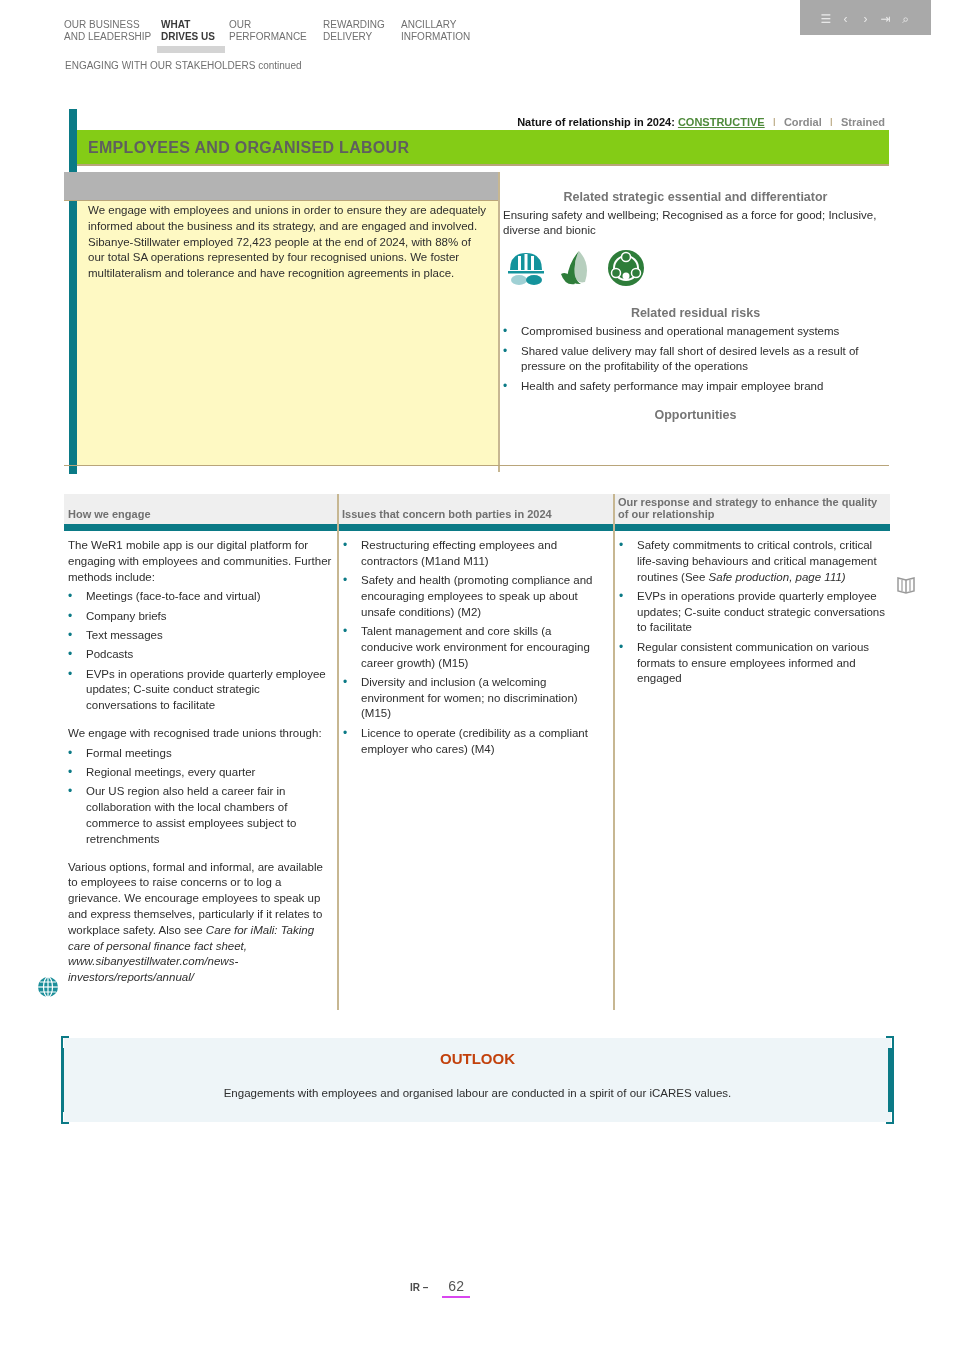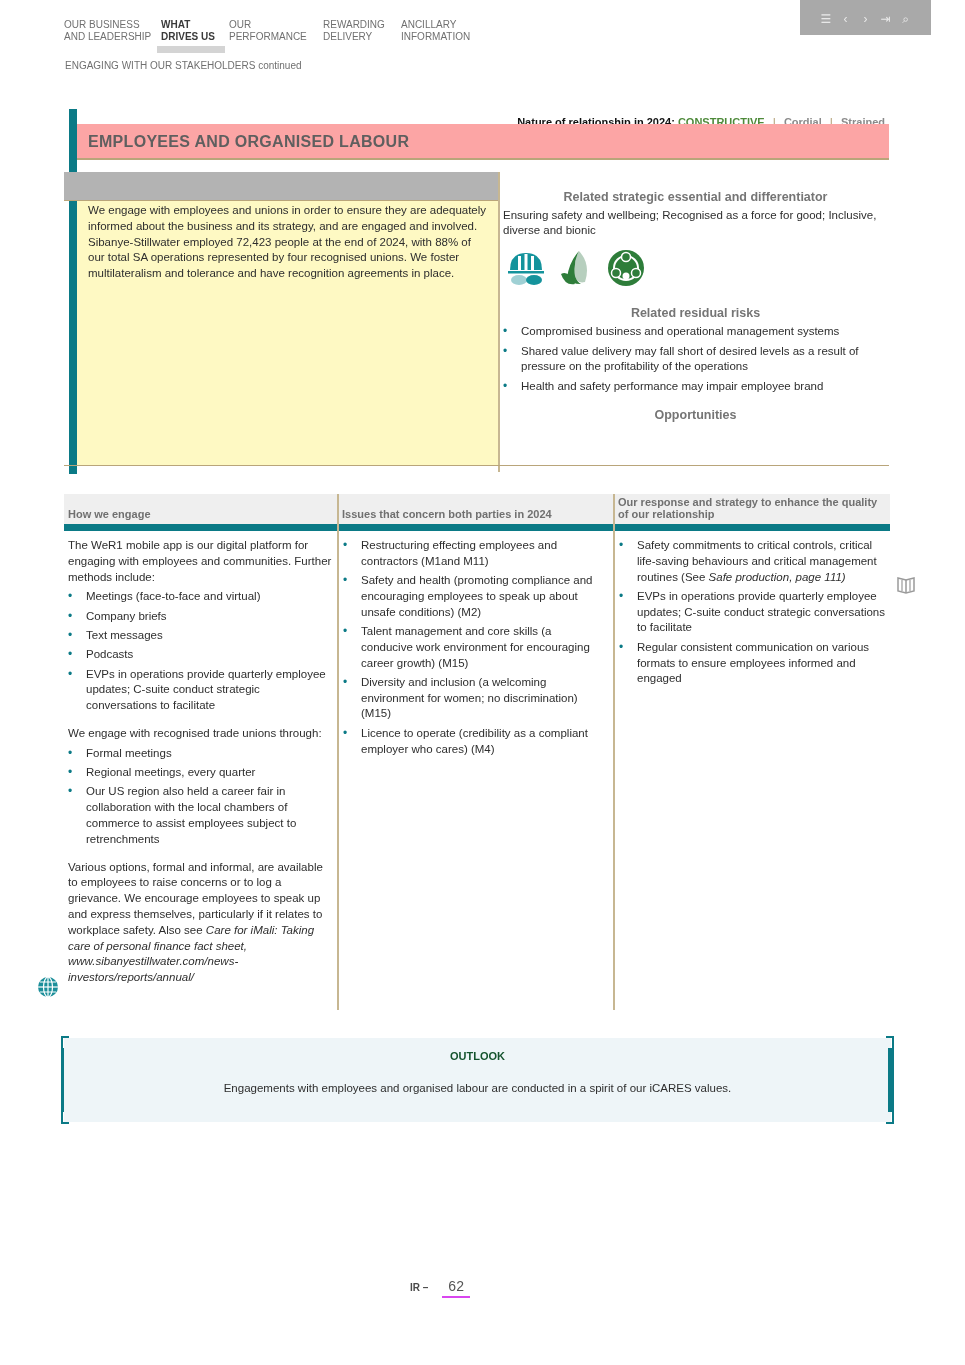--- a/index.html
+++ b/index.html
@@ -18,21 +18,21 @@
 
   .section-label { position: absolute; left: 65px; top: 60px; font-size: 10px; color: #707070; }
 
   
   .card-accent { position: absolute; left: 69px; top: 109px; width: 8px; height: 365px; background: #0b7a86; }
   .nature { position: absolute; right: 80px; top: 116px; font-size: 11px; font-weight: bold; color: #111; white-space: nowrap; }
   .nature .constructive { color: #4e8a3a; text-decoration: underline; }
   .nature .sep { color: #b5a27a; margin: 0 5px; font-weight: normal; }
   .nature .muted { color: #8a8a8a; }
 
-  .title-bar { position: absolute; left: 77px; top: 124px; width: 812px; height: 36px; background: #fca5a5; border-bottom: 2px solid #b9a57a; }
+  .title-bar { position: absolute; left: 77px; top: 130px; width: 812px; height: 36px; background: #84cc16; border-bottom: 2px solid #b9a57a; }
   .title-bar h1 { font-size: 16px; font-weight: bold; color: #5f5f5f; letter-spacing: 0.3px; position: absolute; left: 11px; top: 9px; }
 
   .grey-band { position: absolute; left: 64px; top: 172px; width: 435px; height: 29px; background: #b3b3b3; border-bottom: 1px solid #b9a57a; }
   .left-body { position: absolute; left: 77px; top: 201px; width: 422px; height: 264px; background: #fef9c3; }
   .left-body p { font-size: 11.5px; line-height: 15.8px; color: #2e2e2e; position: absolute; left: 11px; top: 2px; width: 400px; }
   .vline-mid { position: absolute; left: 498px; top: 172px; width: 2px; height: 300px; background: #c7b792; }
   .hline-bottom { position: absolute; left: 64px; top: 465px; width: 825px; height: 1px; background: #b9a57a; }
 
   .right-col { position: absolute; left: 503px; top: 190px; width: 385px; }
   .right-col h2 { font-size: 12.5px; font-weight: bold; color: #757575; margin-bottom: 4px; text-align: center; }
@@ -60,21 +60,21 @@
   .tcol p { margin-bottom: 4px; }
   .tcol .para-gap { margin-top: 12px; }
   .tcol .bullets li { margin-bottom: 3.5px; line-height: 15.8px; }
   .tcol em { font-style: italic; }
 
   .globe-icon-wrap { position: absolute; left: 37px; top: 976px; width: 22px; height: 22px; cursor: pointer; }
   .book-icon-wrap { position: absolute; left: 896px; top: 575px; width: 20px; height: 20px; cursor: pointer; }
 
   
   .outlook { position: absolute; left: 64px; top: 1038px; width: 827px; height: 84px; background: #eef5f8; text-align: center; }
-  .outlook h3 { font-size: 11px; font-weight: bold; color: #14532d; margin-top: 12px; }
+  .outlook h3 { font-size: 15px; font-weight: bold; color: #c2410c; margin-top: 12px; }
   .outlook p { font-size: 11.5px; color: #2e2e2e; margin-top: 20px; }
   .bracket { position: absolute; top: 1036px; width: 8px; height: 88px; }
   .bracket-l { left: 61px; border-left: 2px solid #0b7a86; border-top: 2px solid #0b7a86; border-bottom: 2px solid #0b7a86; }
   .bracket-l::after { content: ""; position: absolute; left: -2px; top: 10px; width: 6px; height: 64px; background: #0b7a86; }
   .bracket-r { left: 886px; border-right: 2px solid #0b7a86; border-top: 2px solid #0b7a86; border-bottom: 2px solid #0b7a86; }
   .bracket-r::after { content: ""; position: absolute; right: -2px; top: 10px; width: 6px; height: 64px; background: #0b7a86; }
 
   
   .footer { position: absolute; left: 410px; top: 1278px; display: flex; align-items: baseline; gap: 14px; }
   .footer .ir { font-size: 10px; font-weight: bold; color: #4a4a4a; }

